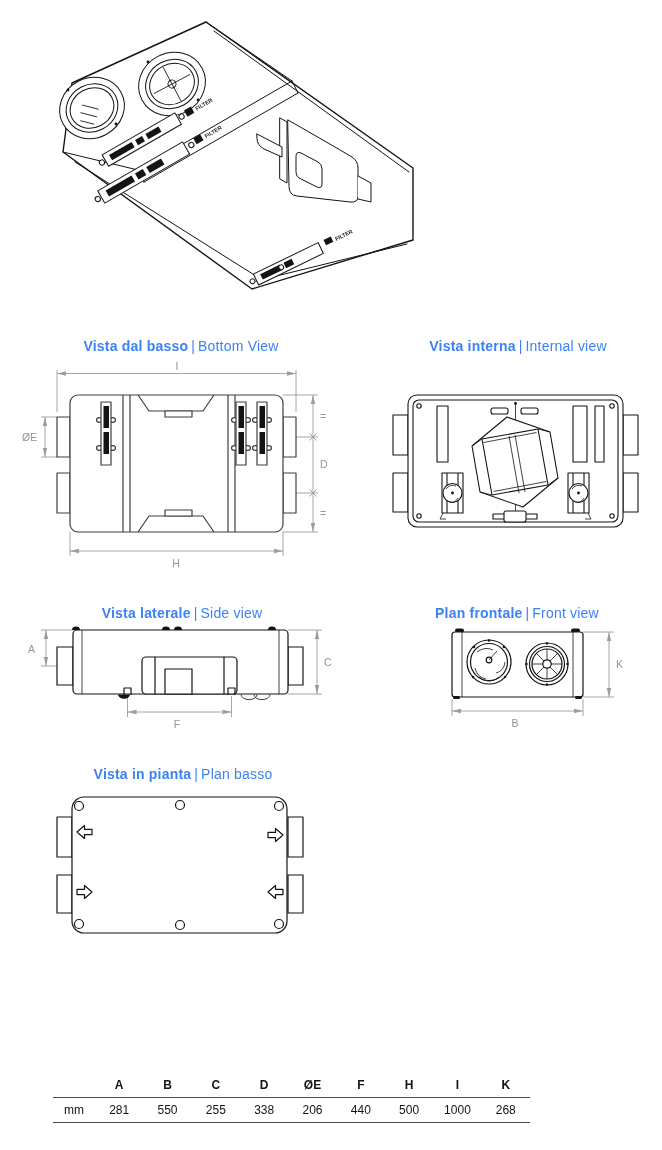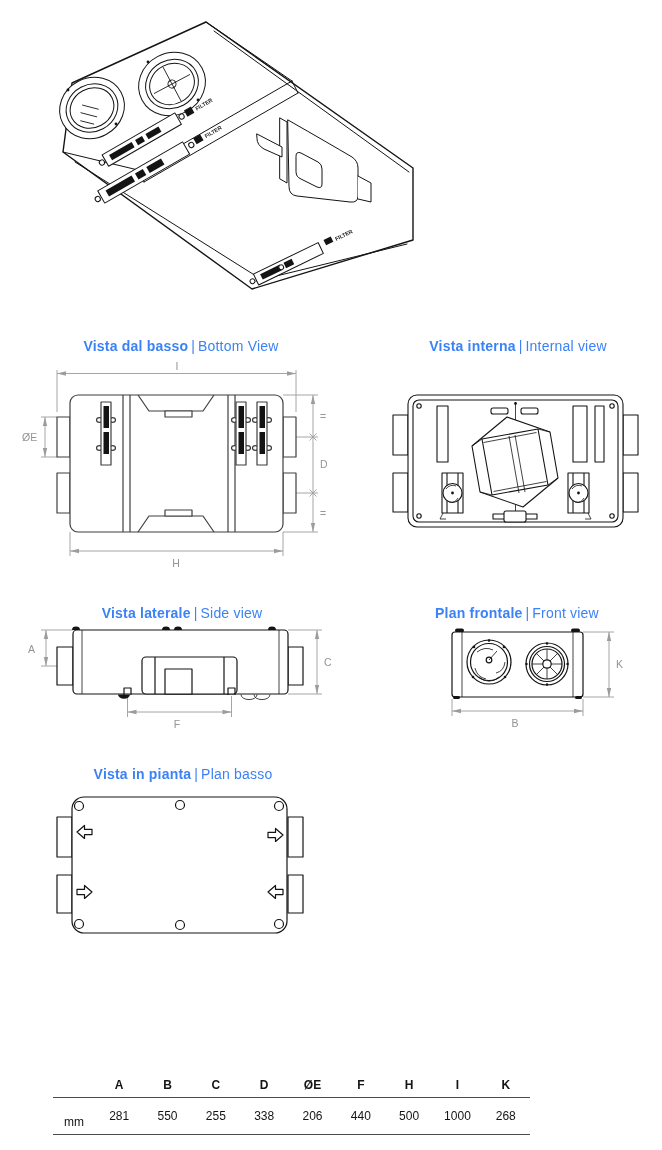--- a/index.html
+++ b/index.html
@@ -21,21 +21,21 @@
   .f{fill:#fff;}
   .blk{fill:#141414;stroke:none;}
   .dimg line{stroke:#9c9c9c;stroke-width:.9;fill:none;}
   .ah{fill:#9c9c9c;stroke:none;}
   .dimtxt{fill:#949494;font-size:10.5px;font-family:"Liberation Sans",sans-serif;}
   .stick{fill:#141414;font-size:5.5px;font-weight:bold;font-family:"Liberation Sans",sans-serif;}
   
   .dim-table{position:absolute;left:53px;top:1076px;width:477px;color:#141414;}
   .tr{display:flex;align-items:center;}
   .td{flex:1;text-align:center;font-size:12px;line-height:1;}
-  .td.unit{flex:0 0 42px;margin-top:12px;}
+  .td.unit{flex:0 0 42px;}
   .th-row .td{font-weight:bold;padding:3px 0 6px;}
   .val-row{border-top:1.5px solid #4a4a4a;border-bottom:1.5px solid #4a4a4a;}
   .val-row .td{padding:6px 0;}
 </style>
 </head>
 <body>
 
 <div id="canvas">
 
   <svg class="view" style="left:30px;top:10px" width="420" height="290" viewBox="0 0 420 290">

